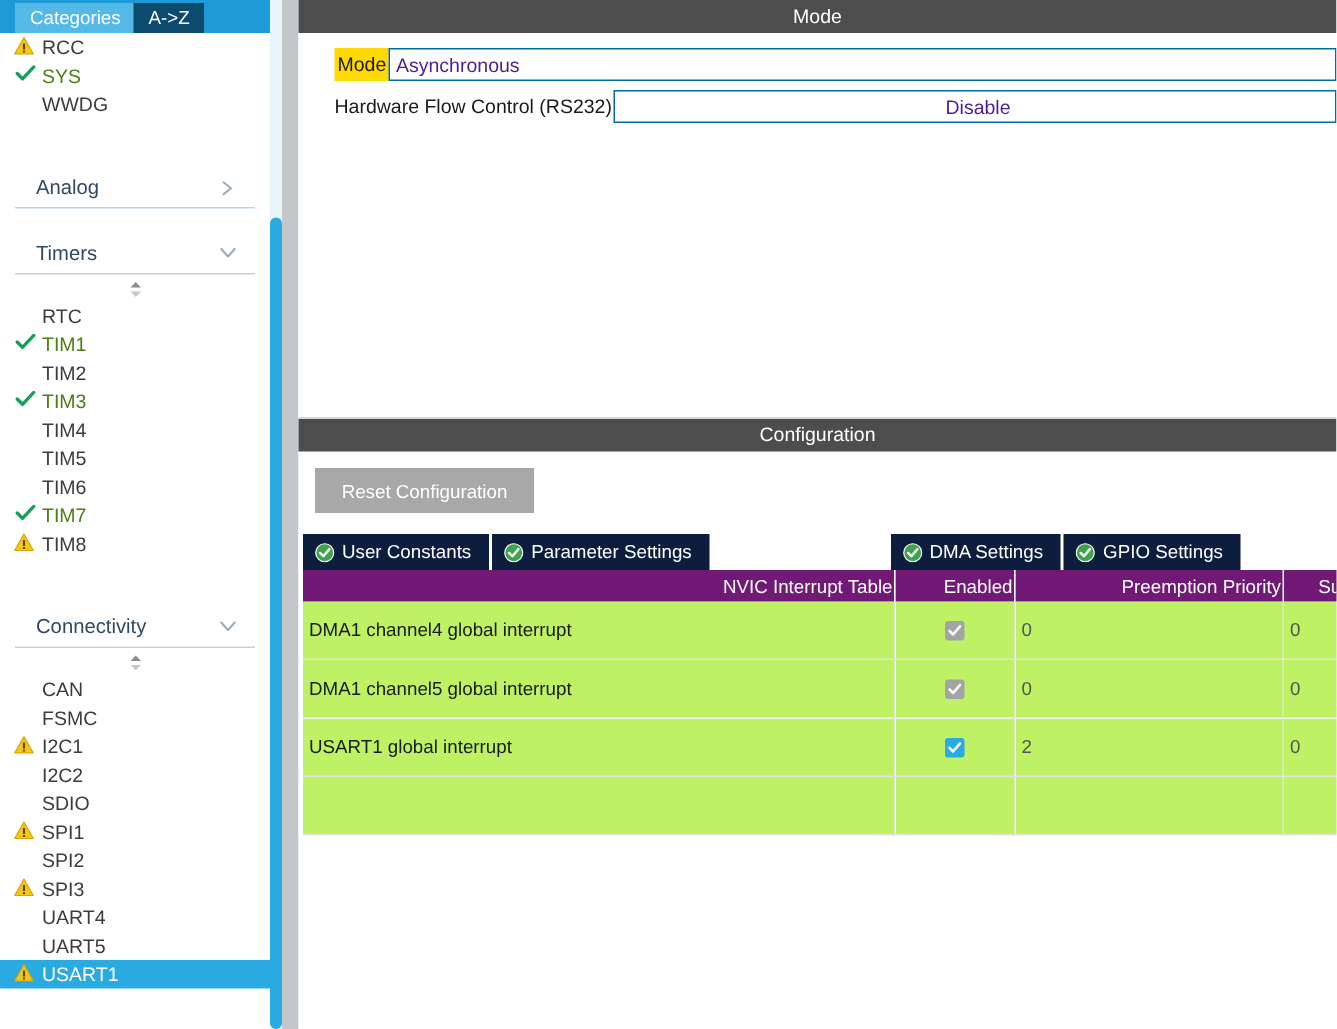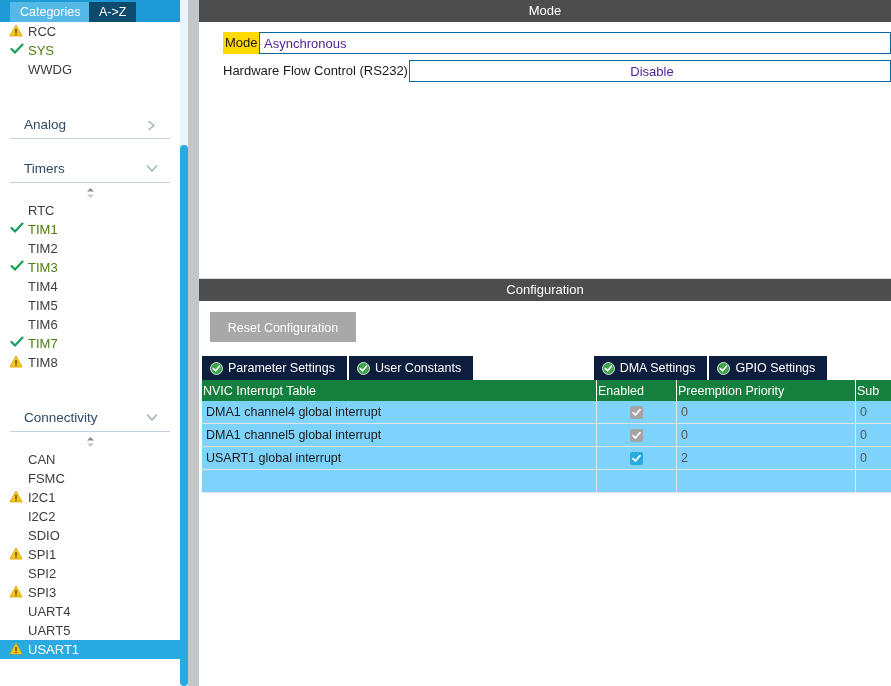--- a/index.html
+++ b/index.html
@@ -266,36 +266,36 @@
   #nvic-table {
     position: absolute;
     left: 3px;
     top: 79px;
     width: 689px;
     border-collapse: collapse;
     font-size: 12.5px;
     table-layout: fixed;
   }
   #nvic-table th {
-    background: #15803d;
+    background: #701a75;
     color: #ffffff;
     font-weight: normal;
     height: 19px;
     font-size: 12.5px;
     border-right: 1px solid #ffffff;
-    text-align: left;
+    text-align: right;
     cursor: pointer;
   }
   #nvic-table td {
-    height: 22px;
+    height: 38px;
     border-bottom: 1px solid #e3e3e3;
     border-right: 1px solid #e3e3e3;
     color: #1a1a1a;
     padding: 0 4px;
-    background: #7dd3fc;
+    background: #bef264;
     cursor: default;
     white-space: nowrap;
     overflow: hidden;
   }
   #nvic-table td.c-enabled { text-align: center; padding: 0; }
   #nvic-table td.c-num { color: #555; }
   .cbox {
     display: inline-block;
     width: 13px;
     height: 13px;
@@ -444,30 +444,30 @@
     <button id="reset-config-btn">Reset Configuration</button>
 
     <div id="tab-strip">
         <div class="cfg-tab">
           <span class="tab-ico">
             <svg width="13" height="13" viewBox="0 0 13 13">
               <circle cx="6.5" cy="6.5" r="6" fill="#3fa34d" stroke="#ffffff" stroke-width="0.8"></circle>
               <path d="M3.4 6.6 L5.6 8.8 L9.6 4.1" stroke="#ffffff" stroke-width="1.6" fill="none" stroke-linecap="round" stroke-linejoin="round"></path>
             </svg>
           </span>
-          <span>Parameter Settings</span>
+          <span>User Constants</span>
         </div>
         <div class="cfg-tab">
           <span class="tab-ico">
             <svg width="13" height="13" viewBox="0 0 13 13">
               <circle cx="6.5" cy="6.5" r="6" fill="#3fa34d" stroke="#ffffff" stroke-width="0.8"></circle>
               <path d="M3.4 6.6 L5.6 8.8 L9.6 4.1" stroke="#ffffff" stroke-width="1.6" fill="none" stroke-linecap="round" stroke-linejoin="round"></path>
             </svg>
           </span>
-          <span>User Constants</span>
+          <span>Parameter Settings</span>
         </div>
         <div class="cfg-tab active">
           <span class="tab-ico">
             <svg width="13" height="13" viewBox="0 0 13 13">
               <circle cx="6.5" cy="6.5" r="6" fill="#3fa34d" stroke="#ffffff" stroke-width="0.8"></circle>
               <path d="M3.4 6.6 L5.6 8.8 L9.6 4.1" stroke="#ffffff" stroke-width="1.6" fill="none" stroke-linecap="round" stroke-linejoin="round"></path>
             </svg>
           </span>
           <span>NVIC Settings</span>
         </div>

